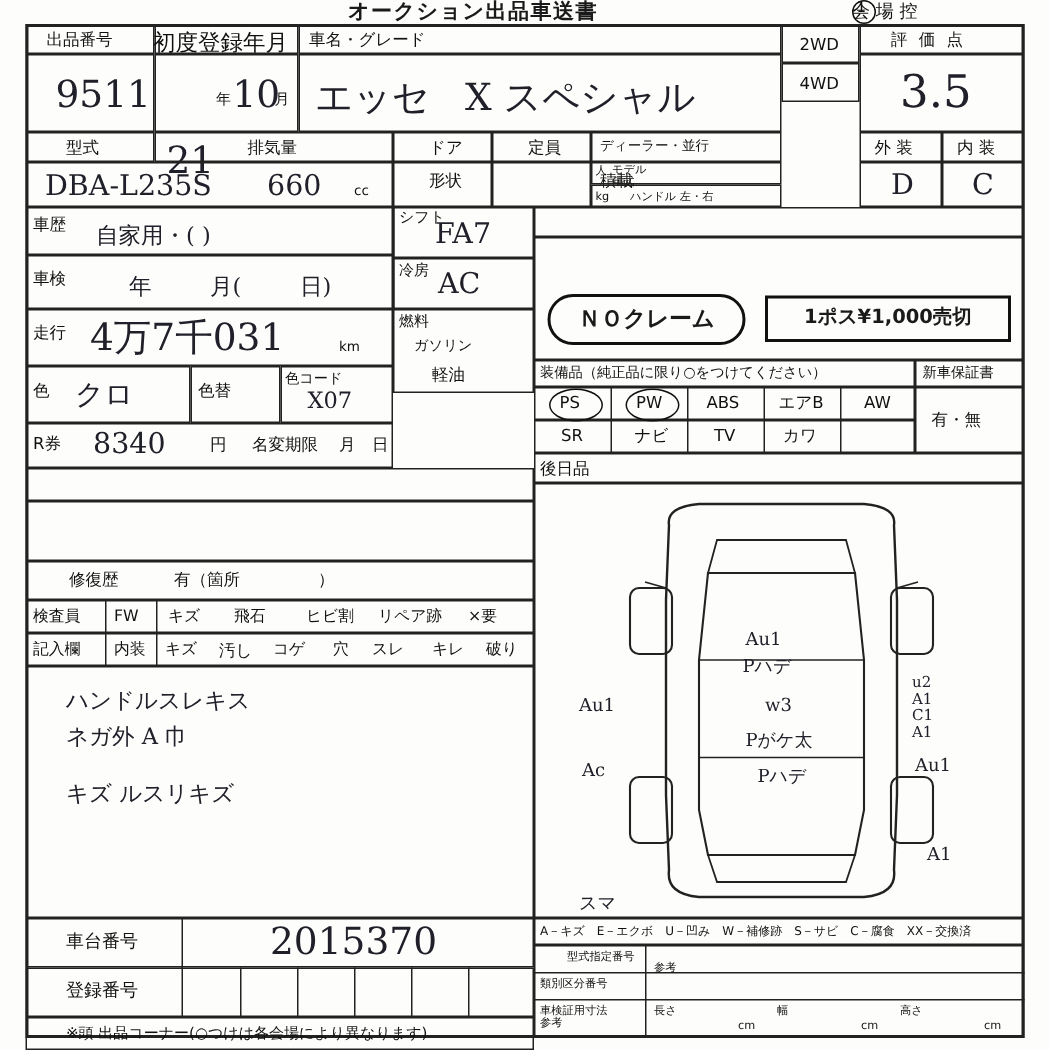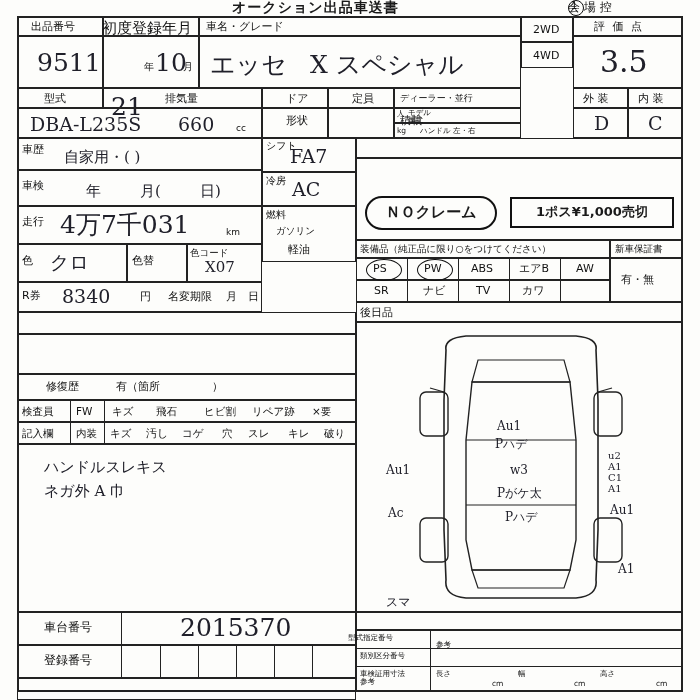--- a/index.html
+++ b/index.html
@@ -220,20 +220,21 @@
   <div class="lbl" style="left:146px;top:428px;font-size:11px;">汚し</div>
   <div class="lbl" style="left:182px;top:428px;font-size:10.5px;">コゲ</div>
   <div class="lbl" style="left:222px;top:428px;font-size:10.5px;">穴</div>
   <div class="lbl" style="left:248px;top:428px;font-size:10.5px;">スレ</div>
   <div class="lbl" style="left:288px;top:428px;font-size:10.5px;">キレ</div>
   <div class="lbl" style="left:324px;top:428px;font-size:10.5px;">破り</div>
 
   <div class="bx" style="left:17px;top:444px;width:339px;height:168px;"></div>
   <div class="hw s" style="left:44px;top:458px;">ハンドルスレキス</div>
   <div class="hw s" style="left:44px;top:482px;">ネガ外 A 巾</div>
+  <div class="hw s" style="left:44px;top:520px;">キズ ルスリキズ</div>
 
   <div class="bx" style="left:356px;top:322px;width:327px;height:290px;"></div>
   <svg class="diagram" style="left:376px;top:330px;" width="290" height="280" viewBox="0 0 290 280">
 
     <path d="M70 20 Q68 8 90 6 L200 6 Q222 8 220 20 L222 70 L222 200 L220 250 Q222 266 200 268 L90 268 Q68 266 70 250 L68 200 L68 70 Z" fill="none" stroke="#222" stroke-width="1.6"></path>
 
     <path d="M96 52 L194 52 L200 110 L200 210 L194 240 L96 240 L90 210 L90 110 Z" fill="none" stroke="#222" stroke-width="1.4"></path>
 
     <path d="M96 52 L194 52 L188 30 L102 30 Z" fill="none" stroke="#222" stroke-width="1.2"></path>
 
@@ -260,26 +261,27 @@
   <div class="hw xs" style="left:505px;top:509px;">Pハデ</div>
   <div class="hw xs" style="left:608px;top:450px;font-size:10px;">u2</div>
   <div class="hw xs" style="left:608px;top:461px;font-size:10px;">A1</div>
   <div class="hw xs" style="left:608px;top:472px;font-size:10px;">C1</div>
   <div class="hw xs" style="left:608px;top:483px;font-size:10px;">A1</div>
   <div class="hw xs" style="left:610px;top:503px;">Au1</div>
   <div class="hw xs" style="left:618px;top:562px;">A1</div>
   <div class="hw xs" style="left:386px;top:594px;">スマ</div>
 
   <div class="bx" style="left:356px;top:612px;width:327px;height:18px;"></div>
+  <div class="lbl" style="left:360px;top:617px;font-size:8px;">A－キズ　E－エクボ　U－凹み　W－補修跡　S－サビ　C－腐食　XX－交換済</div>
 
   <div class="bx" style="left:356px;top:630px;width:327px;height:62px;"></div>
   <div class="hline" style="left:356px;top:648px;width:327px;"></div>
   <div class="hline" style="left:356px;top:666px;width:327px;"></div>
   <div class="vline" style="left:430px;top:630px;height:62px;"></div>
-  <div class="lbl xs" style="left:348px;top:634px;text-align:right;">型式指定番号</div>
+  <div class="lbl xs" style="left:378px;top:634px;text-align:right;">型式指定番号</div>
   <div class="lbl xs" style="left:360px;top:652px;">類別区分番号</div>
   <div class="lbl xs" style="left:360px;top:670px;">車検証用寸法</div>
   <div class="lbl xs" style="left:360px;top:678px;">参考</div>
   <div class="lbl xs" style="left:436px;top:641px;">参考</div>
   <div class="lbl xs" style="left:436px;top:670px;">長さ</div>
   <div class="lbl xs" style="left:518px;top:670px;">幅</div>
   <div class="lbl xs" style="left:600px;top:670px;">高さ</div>
   <div class="lbl xs" style="left:492px;top:680px;">cm</div>
   <div class="lbl xs" style="left:574px;top:680px;">cm</div>
   <div class="lbl xs" style="left:656px;top:680px;">cm</div>
@@ -291,14 +293,15 @@
 
   <div class="bx" style="left:17px;top:645px;width:339px;height:33px;"></div>
   <div class="lbl" style="left:44px;top:654px;font-size:12px;">登録番号</div>
   <div class="vline" style="left:160px;top:645px;height:33px;"></div>
   <div class="vline" style="left:198px;top:645px;height:33px;"></div>
   <div class="vline" style="left:236px;top:645px;height:33px;"></div>
   <div class="vline" style="left:274px;top:645px;height:33px;"></div>
   <div class="vline" style="left:312px;top:645px;height:33px;"></div>
 
   <div class="bx" style="left:17px;top:678px;width:339px;height:22px;"></div>
+  <div class="lbl" style="left:44px;top:685px;font-size:10px;">※頭 出品コーナー(○つけは各会場により異なります)</div>
 
 </div>
 
 </body></html>

